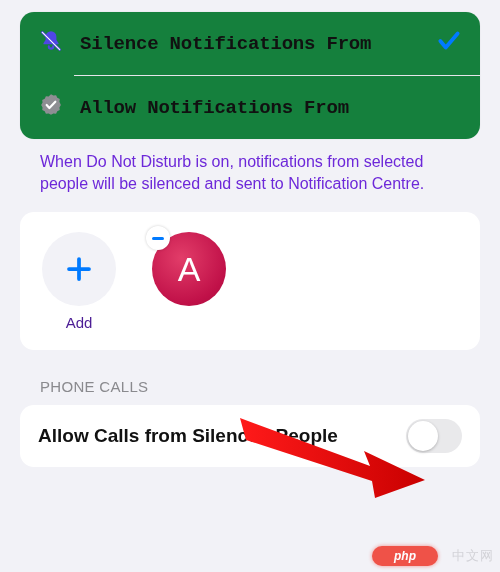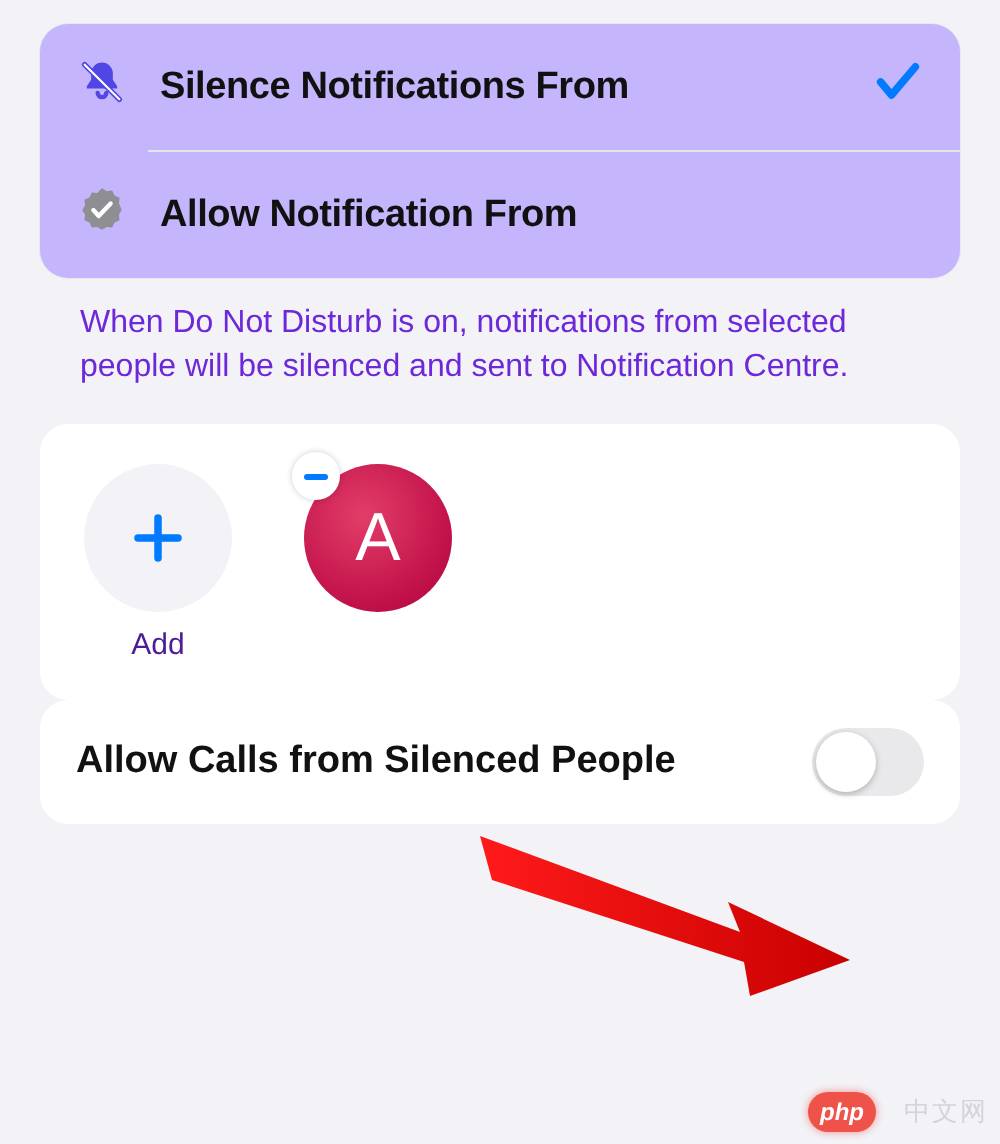--- a/index.html
+++ b/index.html
@@ -9,24 +9,25 @@
     background: #f2f2f7;
     font-family: -apple-system, "SF Pro Text", "Helvetica Neue", Arial, sans-serif;
     overflow: hidden;
     position: relative;
   }
   .container {
     padding: 12px 20px 0 20px;
     width: 100%;
   }
   .card {
-    background: #c4b5fd;
+    background: #15803d;
     border-radius: 14px;
     overflow: hidden;
     box-shadow: 0 0 0 0.5px rgba(0,0,0,0.04);
+    font-family: Liberation Mono, monospace;
   }
   .option-row {
     display: flex;
     align-items: center;
     padding: 16px 18px;
     gap: 16px;
   }
   .divider {
     height: 1px;
     background: #e5e5ea;
@@ -172,21 +173,21 @@
     display: flex;
     align-items: center;
     gap: 4px;
     opacity: 0.9;
   }
   .watermark .badge {
     background: #ef4136;
     color: #fff;
     font-weight: 800;
     font-size: 12px;
-    padding: 3px 6px;
+    padding: 3px 22px;
     border-radius: 10px;
     font-style: italic;
     box-shadow: 0 0 4px rgba(239,65,54,0.6);
     text-align: right;
   }
   .watermark .text {
     color: #d0d0d5;
     font-size: 13px;
     letter-spacing: 1px;
     margin-left: 10px;
@@ -222,21 +223,21 @@
       </span>
     </div>
     <div class="divider"></div>
     <div class="option-row">
       <span>
         <svg width="26" height="26" viewBox="0 0 24 24" fill="none">
           <path d="M12 2l2.2 1.3 2.5-.3 1.1 2.3 2.3 1.1-.3 2.5L21.1 12l-1.3 2.2.3 2.5-2.3 1.1-1.1 2.3-2.5-.3L12 21.1l-2.2-1.3-2.5.3-1.1-2.3-2.3-1.1.3-2.5L2.9 12l1.3-2.2-.3-2.5 2.3-1.1 1.1-2.3 2.5.3L12 2Z" fill="#8e8e93"></path>
           <path d="M8 12l2.5 2.8L16 9" stroke="#fff" stroke-width="2" stroke-linecap="round" stroke-linejoin="round"></path>
         </svg>
       </span>
-      <span class="label">Allow Notification From</span>
+      <span class="label">Allow Notifications From</span>
     </div>
   </div>
 
   <div class="description">When Do Not Disturb is on, notifications from selected people will be silenced and sent to Notification Centre.</div>
 
   <div class="people-card">
     <div class="person">
       <div class="avatar-wrap">
         <div class="avatar add">
           <svg width="30" height="30" viewBox="0 0 24 24">
@@ -254,20 +255,21 @@
         </div>
         <div class="remove-badge">
           <div class="minus"></div>
         </div>
       </div>
       <div class="name black obscured"></div>
     </div>
 
   </div>
 
+  <div class="section-header">PHONE CALLS</div>
 
   <div class="toggle-card">
     <div class="t-label">Allow Calls from Silenced People</div>
     <div class="toggle">
       <div class="knob"></div>
     </div>
   </div>
 
 </div>
 

